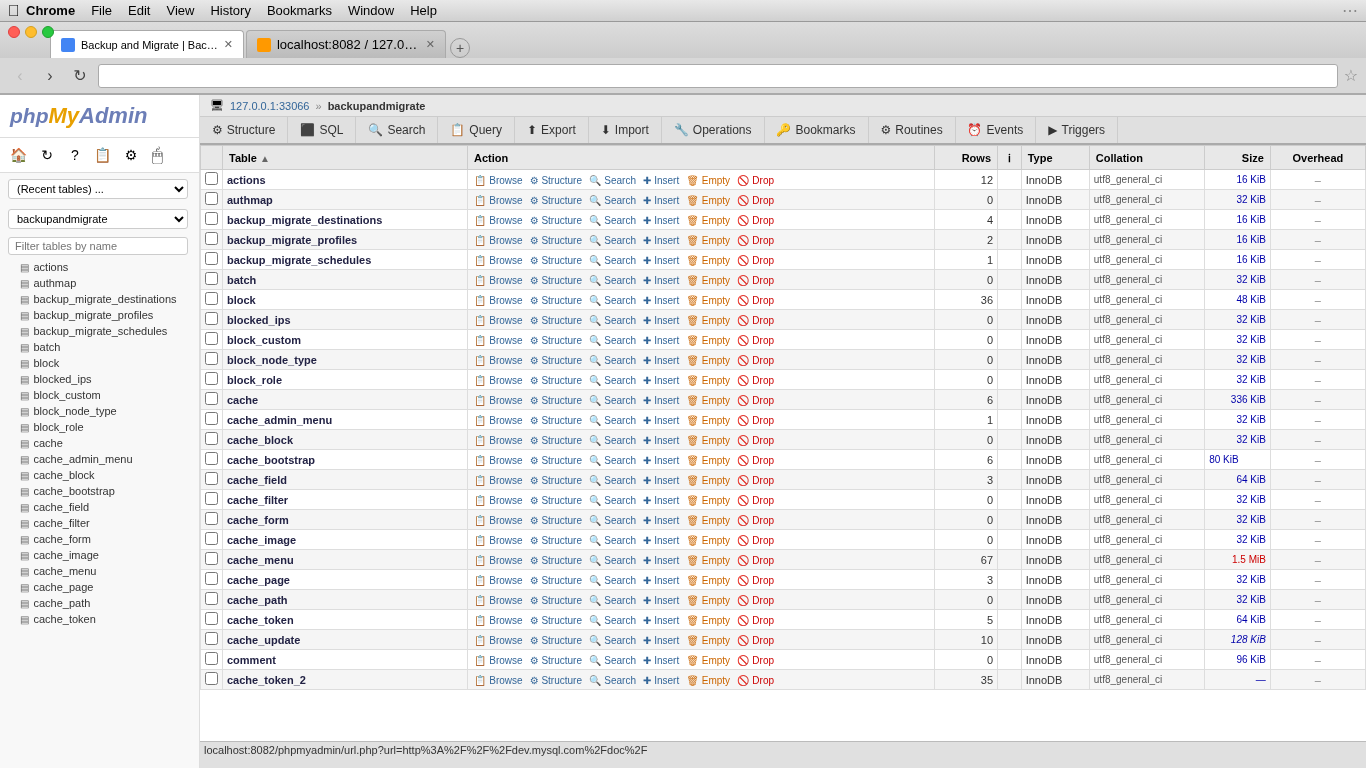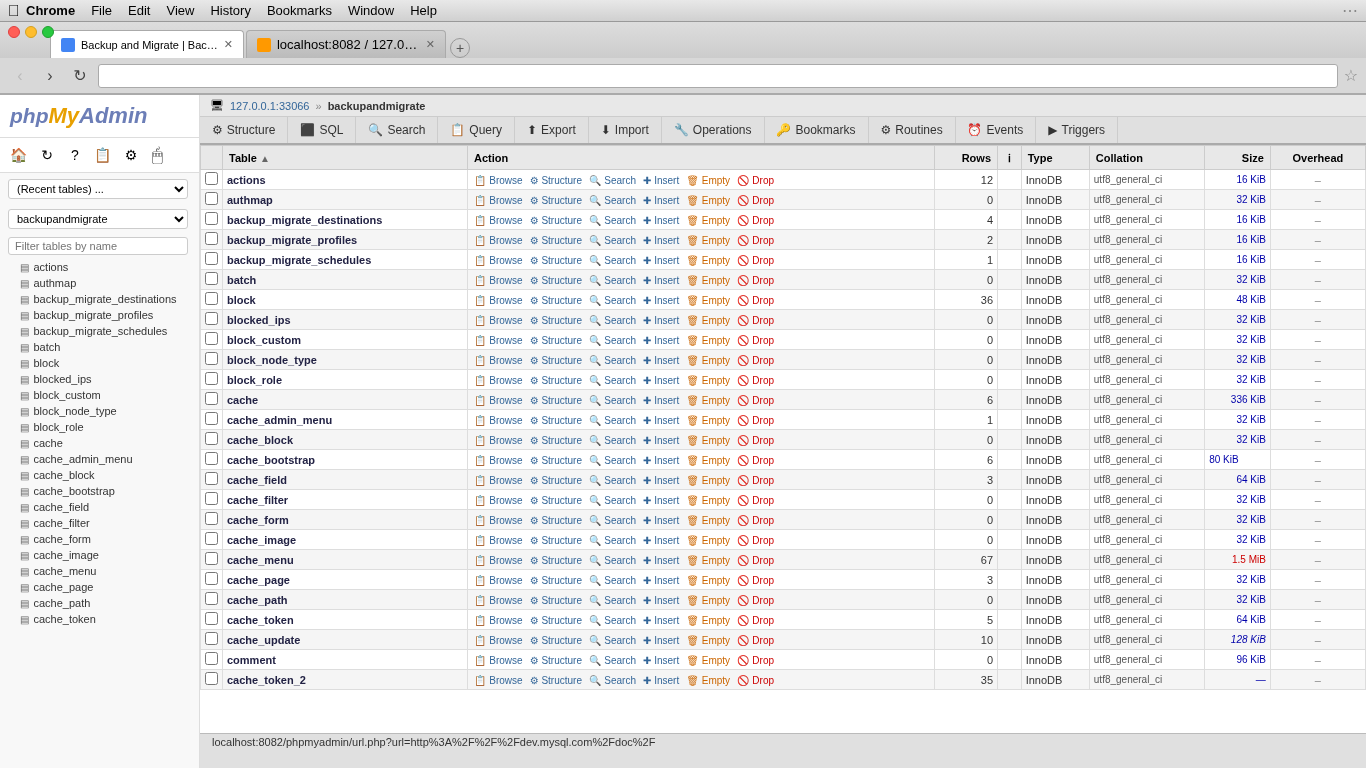--- a/index.html
+++ b/index.html
@@ -273,24 +273,24 @@
     }
     
     .action-drop { color: #c00; }
     .action-empty { color: #c60; }
 
     .check-cell { width: 20px; text-align: center; }
     .check-cell input { cursor: pointer; }
 
     
     .status-bar {
-      height: 36px;
+      height: 28px;
       background: #e0e0e0;
       border-top: 1px solid #bbb;
-      padding: 2px 12px;
+      padding: 2px 4px;
       font-size: 11px;
       color: #333;
       white-space: nowrap;
       overflow: hidden;
       margin-top: 20px;
     }
 
     .sort-arrow { color: #666; font-size: 10px; }
   </style>
 </head>

